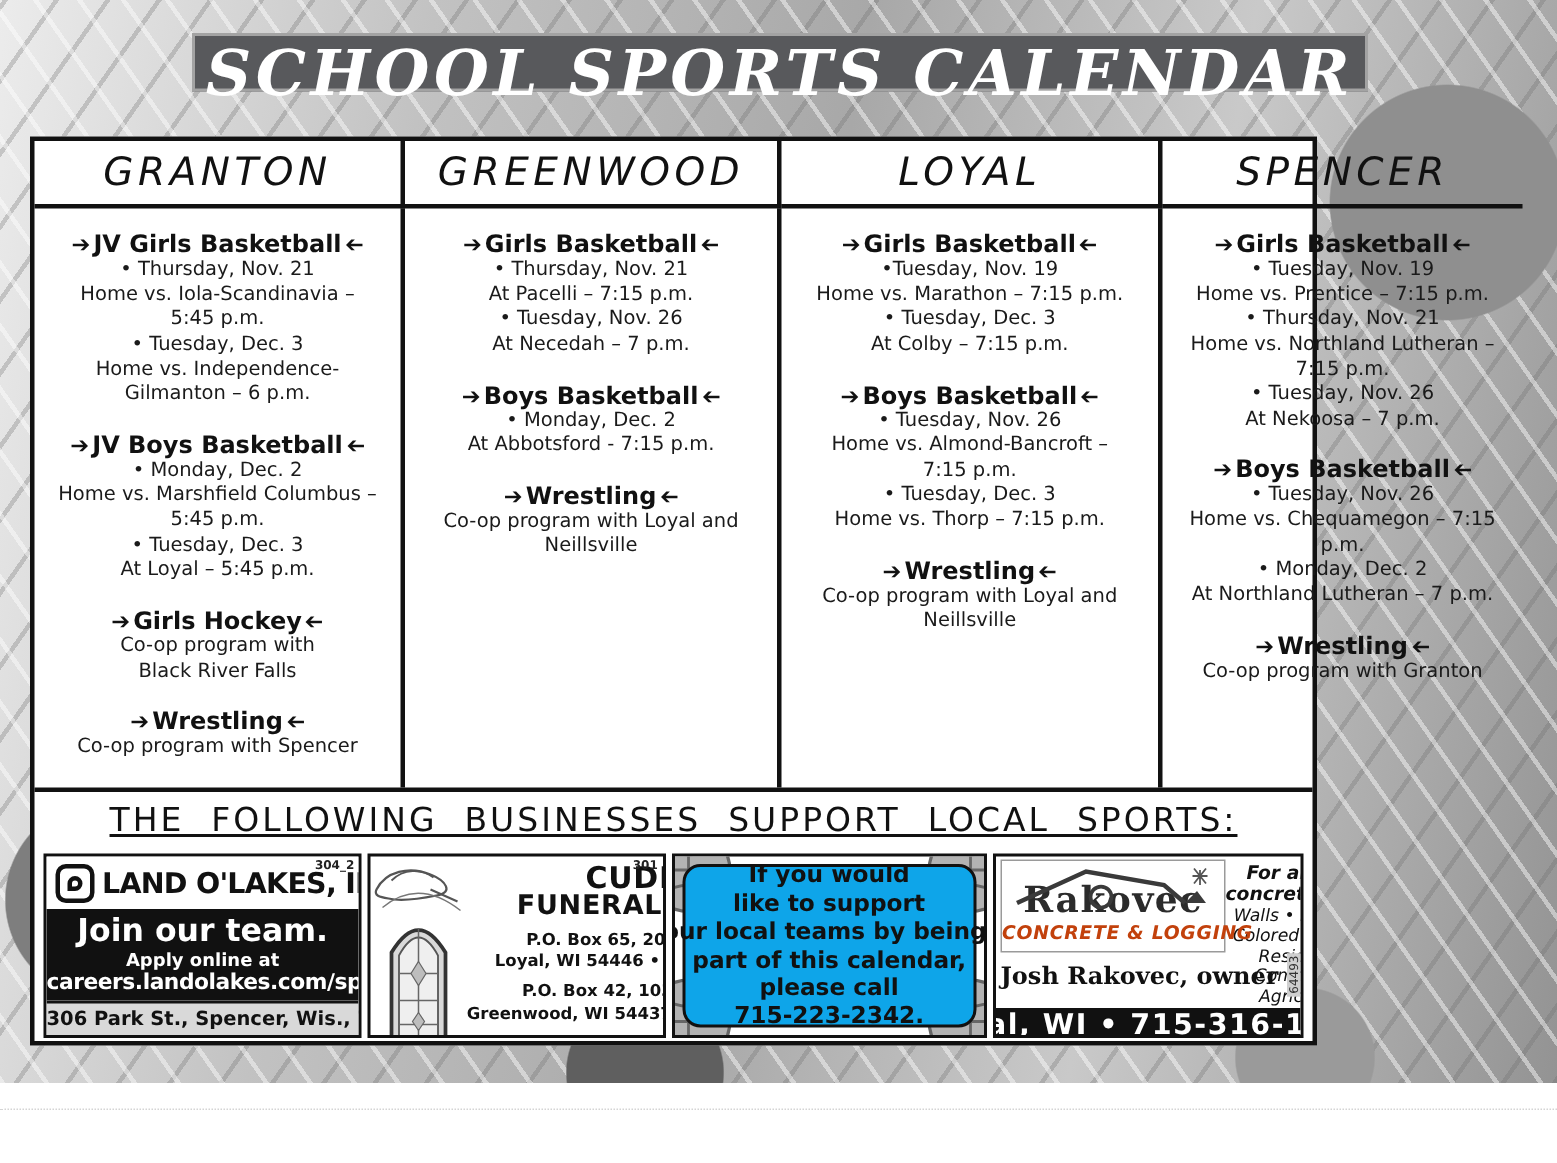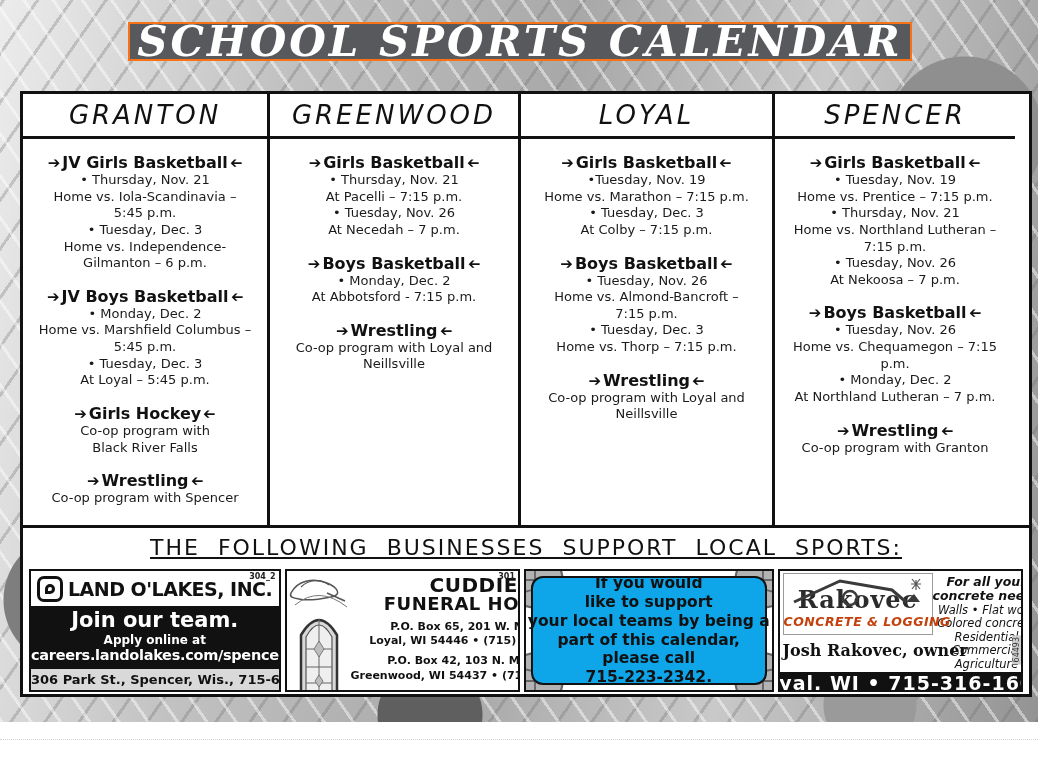--- a/index.html
+++ b/index.html
@@ -17,31 +17,31 @@
       radial-gradient(circle at 870px 705px, #9a9a9a 0 46px, rgba(0,0,0,0) 47px),
       repeating-linear-gradient(55deg,  rgba(255,255,255,.45) 0 3px, rgba(0,0,0,0) 3px 24px),
       repeating-linear-gradient(-55deg, rgba(110,110,110,.30) 0 3px, rgba(0,0,0,0) 3px 28px),
       linear-gradient(100deg, #ececec 0%, #c2c2c2 25%, #a8a8a8 50%, #c9c9c9 72%, #939393 100%);
   }
   .bottom-rule { position:absolute; left:0; right:0; top:739px; border-top:1px dotted #d4d4d4; }
 
   
   .title-banner {
     position:absolute; left:128px; top:22px; width:784px; height:39px;
-    background:#58595c; border:2px solid #f97316;
-    display:flex; align-items:center; justify-content:center;
+    background:#58595c; border:2px solid #a3a3a3;
+    display:flex; align-items:flex-start; justify-content:center;
   }
   .title-banner span {
     color:#fff; font-family:"DejaVu Serif", serif; font-style:italic; font-weight:bold;
     font-size:42px; letter-spacing:3px; white-space:nowrap;
   }
 
   
   .main-box {
-    position:absolute; left:20px; top:91px; width:1012px; height:606px;
+    position:absolute; left:20px; top:91px; width:858px; height:606px;
     background:#fff; border:3px solid #111;
   }
   .grid4 { display:grid; grid-template-columns:247px 251px 254px 240px; }
   .header-row { height:45px; }
   .header-cell {
     display:flex; align-items:center; justify-content:center;
     border-bottom:3px solid #111;
     font-family:"DejaVu Sans", sans-serif; font-style:italic;
     font-size:26px; letter-spacing:3px; font-weight:500; white-space:nowrap;
   }

